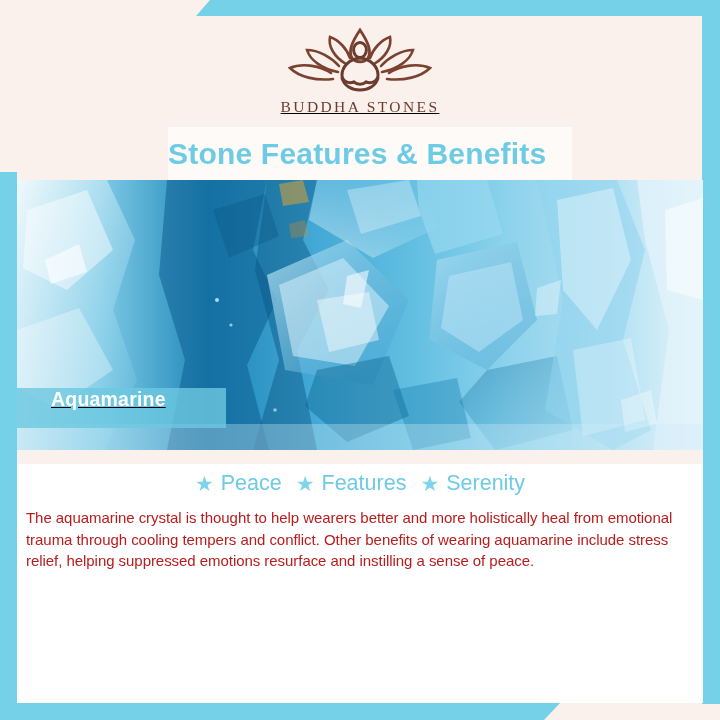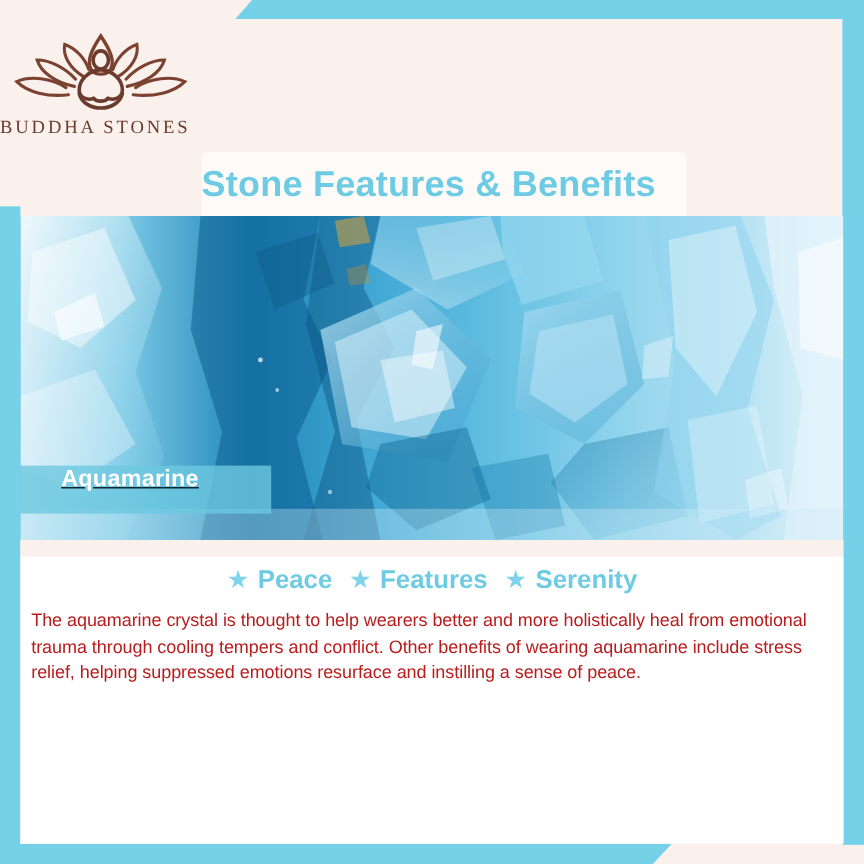--- a/index.html
+++ b/index.html
@@ -21,21 +21,21 @@
   .frame-left{position:absolute;top:172px;left:0;width:17px;height:548px;background:#74d1e8;}
   .frame-bottom{
     position:absolute;bottom:0;left:0;width:560px;height:17px;
     background:#74d1e8;
     clip-path:polygon(0 0, 100% 0, calc(100% - 16px) 100%, 0 100%);
   }
 
   
   .logo-wrap{
     position:absolute;top:24px;left:0;width:720px;height:100px;
-    display:flex;flex-direction:column;align-items:flex-start;justify-content:flex-start;
+    display:flex;flex-direction:column;align-items:center;justify-content:flex-start;text-decoration:underline;
   }
   .logo-mark{width:168px;height:70px;display:block;}
   .logo-word{
     margin-top:4px;
     font-family:"Liberation Serif", serif;
     font-size:15.5px;letter-spacing:2.4px;color:#6b3b2e;font-weight:400;
   }
 
   
   .title-box{
@@ -69,21 +69,21 @@
   .cream-strip{position:absolute;left:17px;top:450px;width:686px;height:14px;background:#faf0ec;}
   .content{
     position:absolute;left:17px;top:464px;width:686px;height:239px;background:#ffffff;
   }
   .benefits{
     display:flex;align-items:center;justify-content:center;
     gap:14px;padding-top:7px;
   }
   .benefit{display:flex;align-items:center;gap:7px;}
   .star{color:#7fd3ea;font-size:21px;line-height:1;}
-  .benefit-label{color:#6ecbe4;font-size:21.5px;font-weight:bold;}
+  .benefit-label{color:#6ecbe4;font-size:21.5px;font-weight:normal;}
 
   .body-text{
     margin:11px 5px 0 9px;
     font-size:15px;line-height:1.44;color:#b91c1c;
     font-weight:normal;letter-spacing:-.05px;
   }
 </style>
 </head>
 <body>
 

